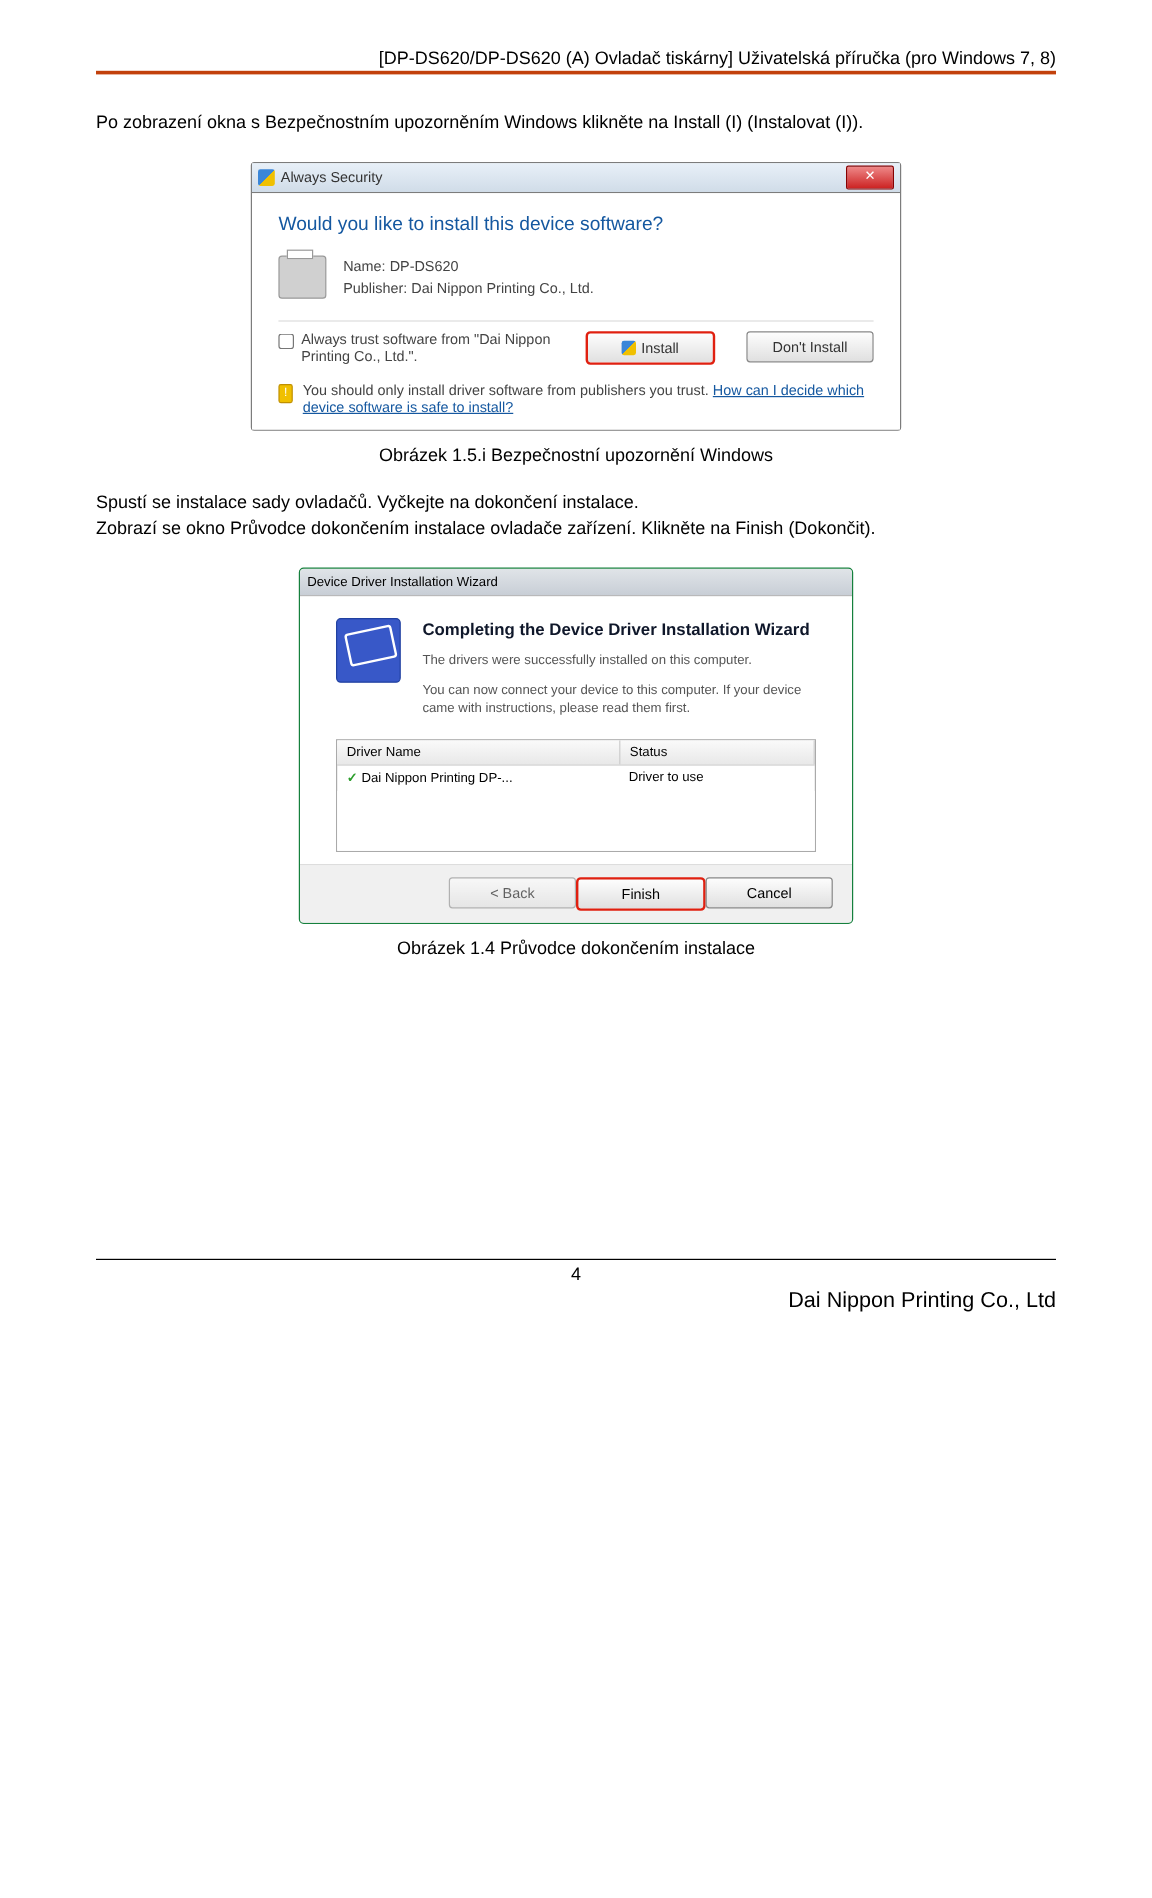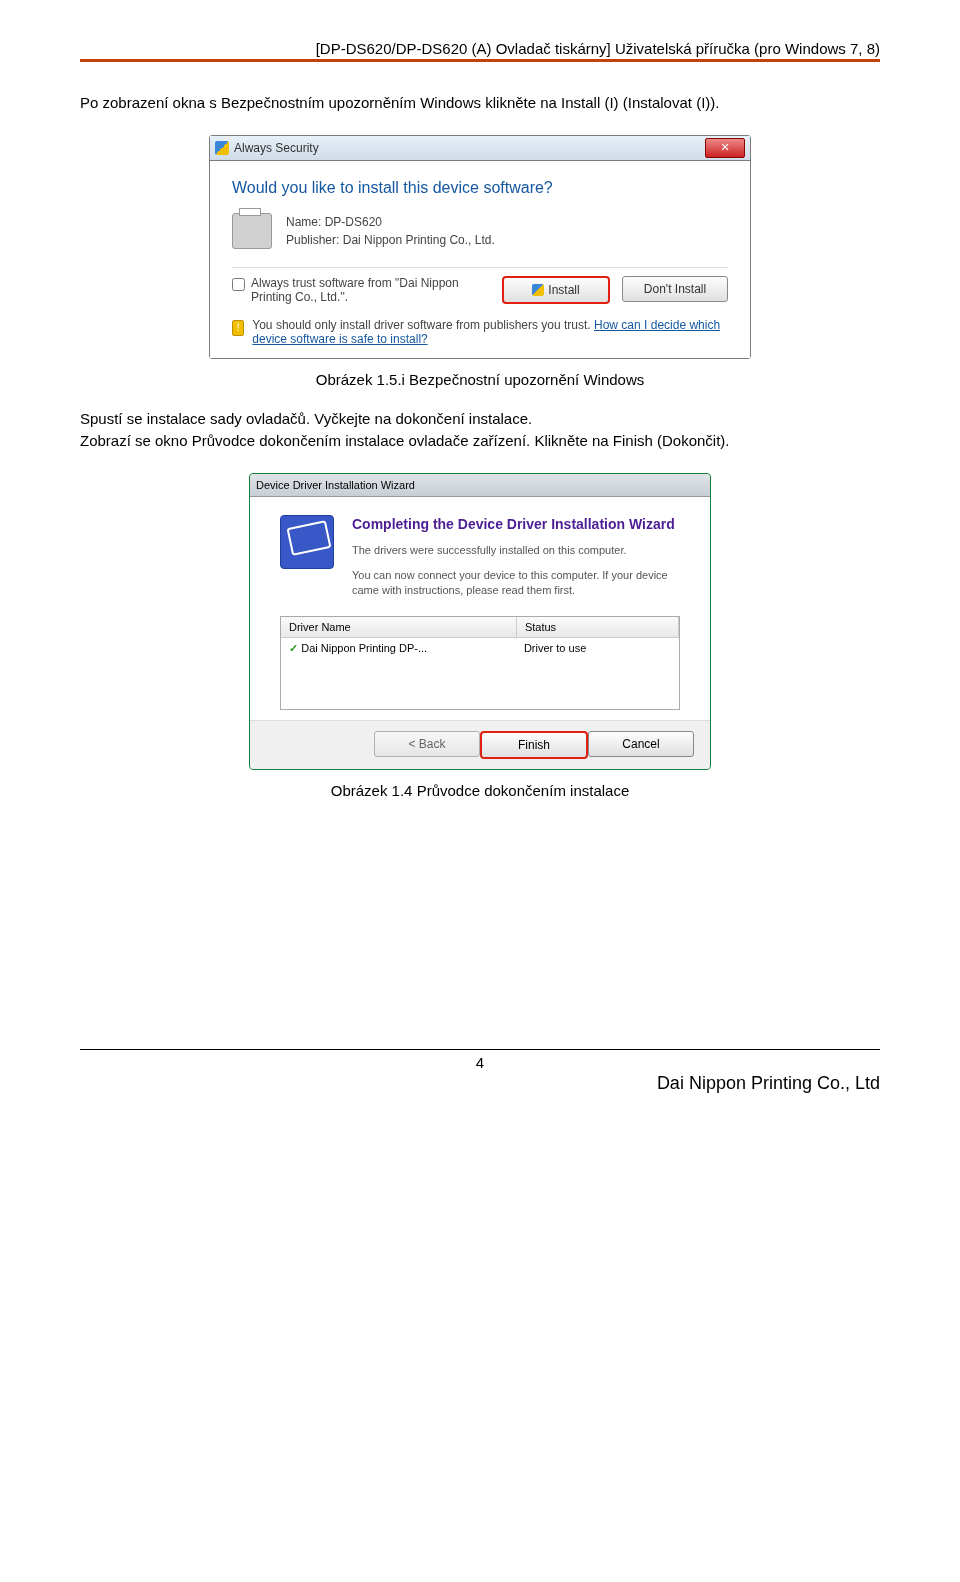--- a/index.html
+++ b/index.html
@@ -14,34 +14,34 @@
   .win-body{padding:18px 22px 12px 22px;background:#fff}
   .big-q{font-size:16px;color:#1558a0;margin-bottom:16px}
   .devrow{display:flex;align-items:flex-start;margin-bottom:18px}
   .printer-ic{width:38px;height:34px;background:#d0d0d0;border:1px solid #999;border-radius:3px;margin-right:14px;position:relative}
   .printer-ic::before{content:"";position:absolute;top:-6px;left:6px;width:20px;height:6px;background:#fff;border:1px solid #999}
   .devinfo{font-size:12px;color:#444;line-height:1.5}
   .hr{border-top:1px solid #ddd;margin:8px 0}
   .trustrow{display:flex;justify-content:space-between;align-items:flex-start}
   .chk{display:flex;align-items:flex-start;font-size:12px;color:#444;max-width:260px}
   .chk input{margin:2px 6px 0 0}
-  .btnrow{display:flex;gap:12px}
+  .btnrow{display:flex;gap:26px}
   .winbtn{min-width:84px;height:24px;background:linear-gradient(#fdfdfd,#e0e0e0);border:1px solid #888;border-radius:3px;font-size:12px;display:inline-flex;align-items:center;justify-content:center;padding:0 10px}
   .winbtn.sel{border:2px solid #e02010;border-radius:4px}
   .shield-tiny{width:12px;height:12px;margin-right:4px;background:linear-gradient(135deg,#3a86d8 50%,#f0c000 50%);border-radius:2px}
   .warnrow{display:flex;align-items:flex-start;margin-top:14px;font-size:12px;color:#444}
   .warn-ic{width:14px;height:14px;background:#f0c000;border:1px solid #c09000;border-radius:2px;margin-right:8px;margin-top:2px;text-align:center;line-height:14px;font-size:10px;color:#fff}
   .link{color:#1558a0;text-decoration:underline}
   .aero-dialog{width:460px;margin:0 auto;border:1px solid #15803d;border-radius:4px;font-size:12px;background:#f0f0f0}
   .aero-bar{height:22px;background:linear-gradient(#e0e4e8,#c8ced6);border-bottom:1px solid #999;display:flex;align-items:center;padding:0 6px;font-size:11px;border-radius:4px 4px 0 0}
   .aero-body{padding:18px 30px 10px 30px;background:#fff}
   .hw-row{display:flex;gap:18px}
   .hw-ic{width:52px;height:52px;background:#3858c8;border:1px solid #2040a0;border-radius:4px;position:relative;flex:0 0 52px}
   .hw-ic::before{content:"";position:absolute;top:8px;left:8px;width:36px;height:24px;border:2px solid #fff;border-radius:3px;transform:rotate(-12deg)}
-  .hw-title{font-weight:bold;font-size:14px;color:#4c1d95;line-height:1.35}
+  .hw-title{font-weight:bold;font-size:14px;color:#0f172a;line-height:1.35}
   .hw-txt{font-size:11px;color:#555;margin-top:10px;line-height:1.35}
   .drv-list{border:1px solid #aaa;margin-top:18px;font-size:11px}
   .drv-head{display:flex;background:linear-gradient(#fafafa,#e8e8e8);border-bottom:1px solid #ccc}
   .drv-head div{padding:4px 8px;border-right:1px solid #ccc}
   .drv-row{display:flex}
   .drv-row div{padding:4px 8px}
   .chkmark{color:#2a9d2a;font-weight:bold;margin-right:3px}
   .drv-blank{height:50px;background:#fff}
   .aero-foot{padding:10px 16px;display:flex;justify-content:flex-end;gap:0;background:#f0f0f0;border-top:1px solid #ddd;border-radius:0 0 4px 4px}
   .footer-wrap{position:relative;margin-top:250px;padding:0 80px 30px 80px}

